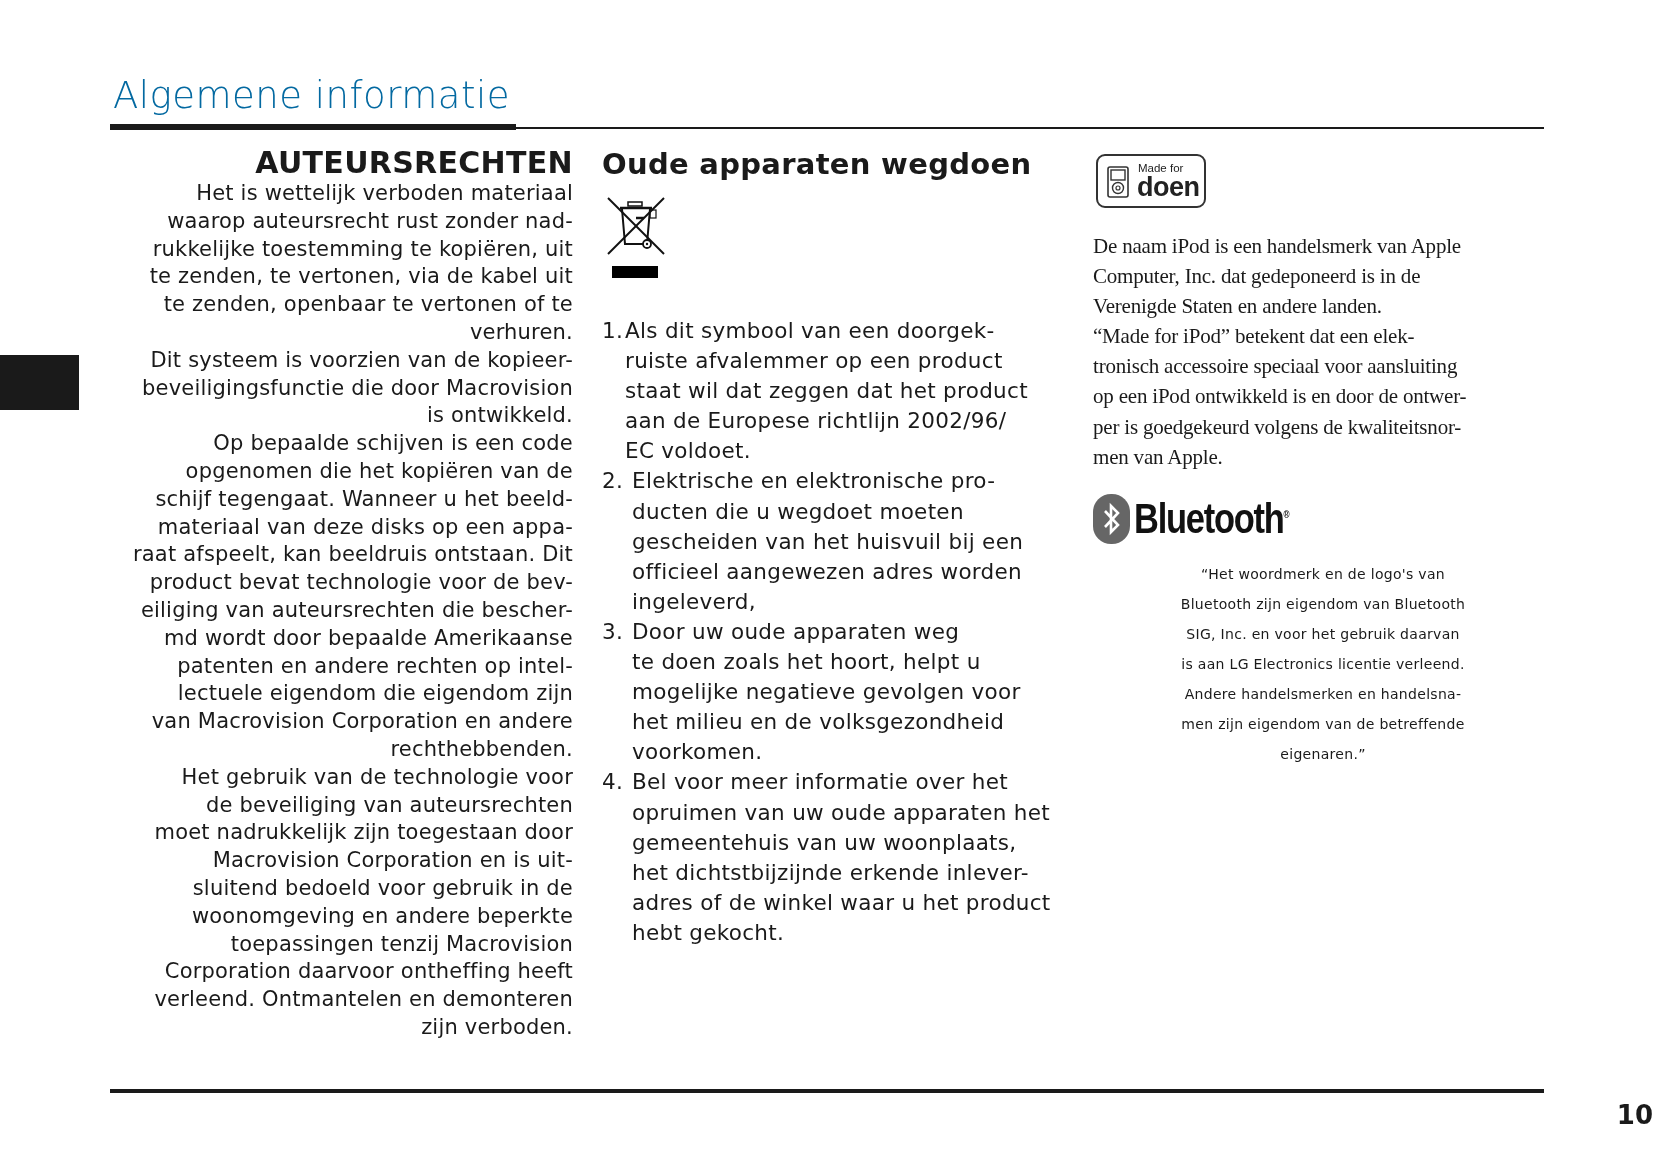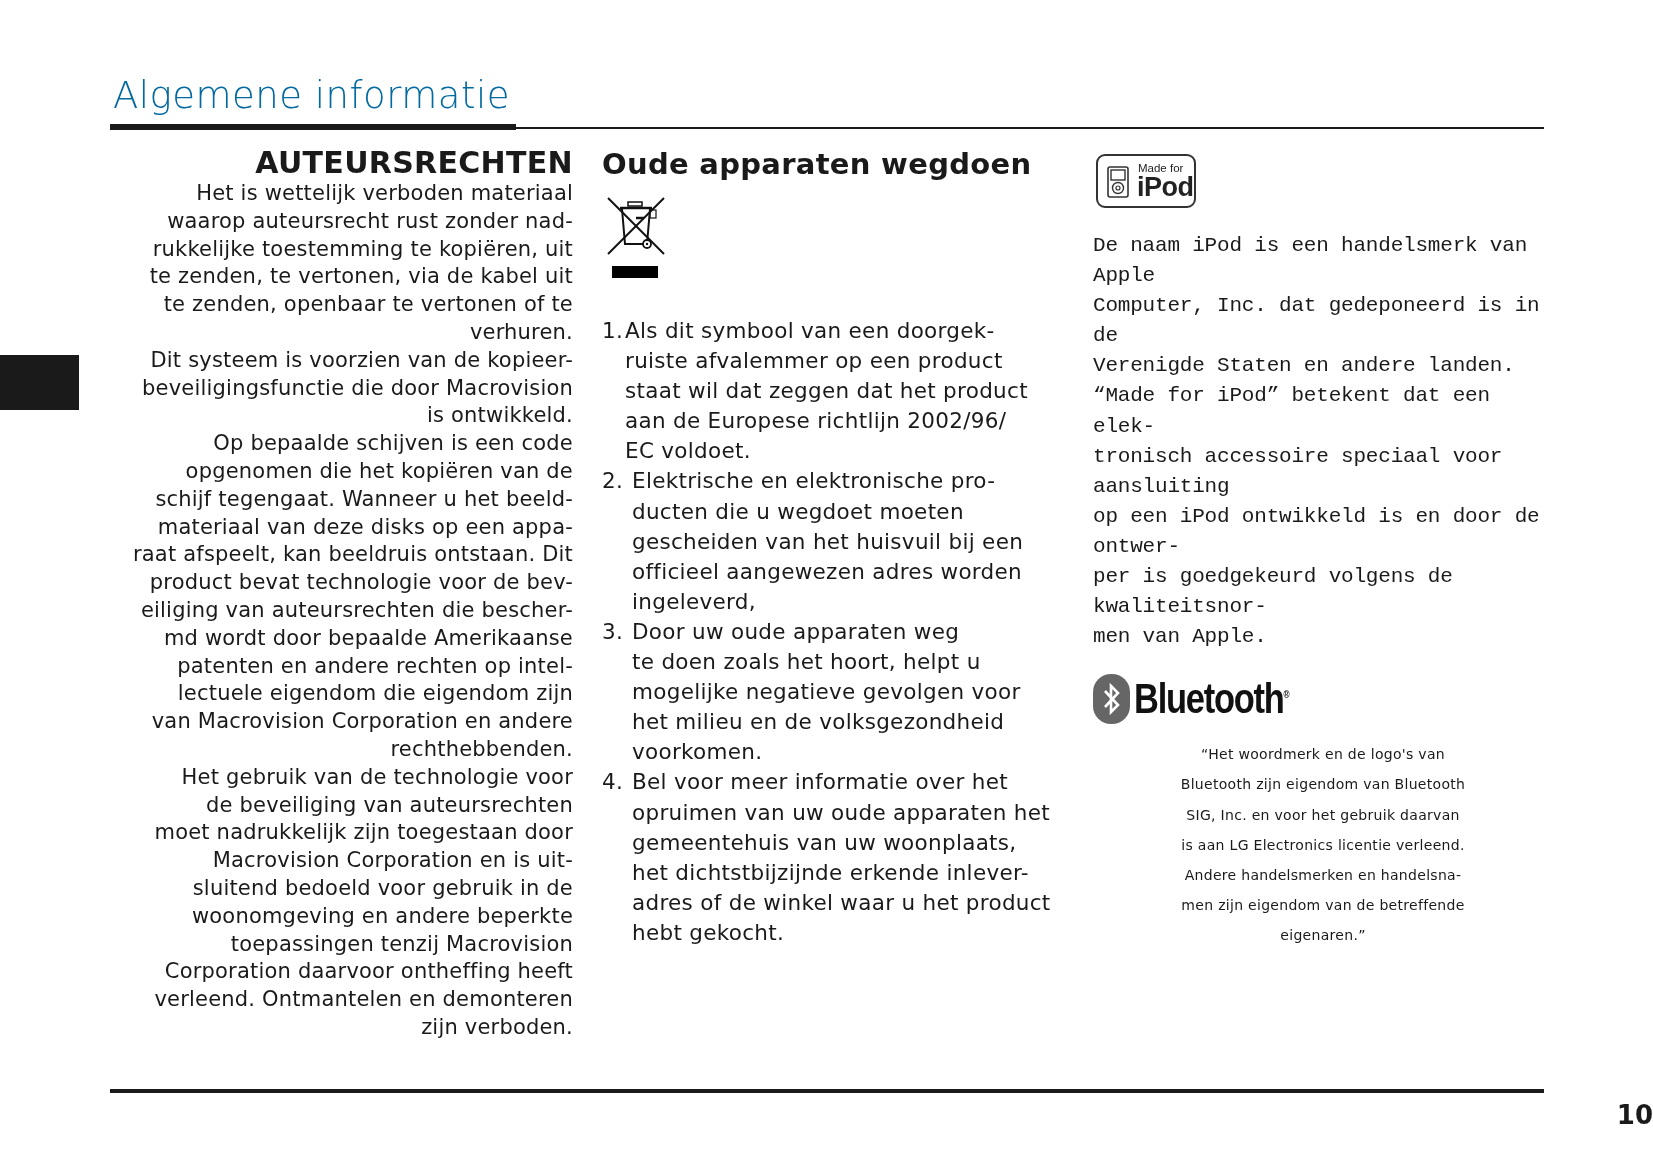--- a/index.html
+++ b/index.html
@@ -35,28 +35,28 @@
   .list { margin: 0; padding: 0; list-style: none; }
   .list li { position: relative; font-size: 21.5px; line-height: 30.1px; letter-spacing: 0.3px; }
   .list .num { position: absolute; left: 0; top: 0; }
   .list .txt { display: block; padding-left: 31px; white-space: pre-line; }
   .list li.pad2 .txt { padding-left: 30px; }
   .list li.pad1 .txt { padding-left: 23px; }
   .weee { position: relative; width: 70px; height: 100px; margin: 14px 0 0 4px; }
   .weee svg { display: block; }
   .weee-bar { width: 46px; height: 12px; background: #000; margin-top: 8px; margin-left: 6px; }
   .ipod-badge {
-    margin-left: 3px; width: 100px; height: 54px; border: 2px solid #333; border-radius: 9px;
+    margin-left: 3px; width: 110px; height: 54px; border: 2px solid #333; border-radius: 9px;
     box-sizing: border-box; position: relative; margin-top: 8px;
   }
   .ipod-glyph { position: absolute; left: 9px; top: 10px; }
   .ipod-made { position: absolute; left: 40px; top: 6px; font-size: 11.5px; line-height: 13px; color: #222; font-family: "Liberation Sans", sans-serif; }
   .ipod-name { position: absolute; left: 39px; top: 16px; font-size: 27px; line-height: 30px; font-weight: bold; color: #222; font-family: "Liberation Sans", sans-serif; letter-spacing: -0.5px; }
   .body3a {
-    margin: 23px 0 2px 0; font-family: Liberation Mono, monospace; font-size: 21px;
+    margin: 23px 0 2px 0; font-family: Liberation Serif, serif; font-size: 21px;
     line-height: 30.1px; letter-spacing: -0.2px; white-space: pre-line;
   }
   .bt-logo { display: flex; align-items: center; margin-top: 20px; height: 54px; text-align: center; }
   .bt-rune { width: 37px; height: 50px; border-radius: 18px; background: #666; display: flex; align-items: center; justify-content: center; }
   .bt-word {
     margin-left: 4px; font-family: "Liberation Sans", sans-serif; font-weight: bold;
     font-size: 42px; letter-spacing: -1.5px; color: #111; transform: scaleX(0.82); transform-origin: left center; line-height: 50px;
   }
   .bt-reg { font-size: 10px; vertical-align: top; position: relative; top: -4px; }
   .body3b {
@@ -167,21 +167,21 @@
 
 <section class="col col3">
   <div class="ipod-badge">
     <svg class="ipod-glyph" width="22" height="32" viewBox="0 0 22 32">
       <rect x="1" y="1" width="20" height="30" rx="2" fill="none" stroke="#333" stroke-width="1.6"></rect>
       <rect x="4" y="4" width="14" height="10" fill="none" stroke="#333" stroke-width="1.4"></rect>
       <circle cx="11" cy="22" r="5.5" fill="none" stroke="#333" stroke-width="1.4"></circle>
       <circle cx="11" cy="22" r="2" fill="none" stroke="#333" stroke-width="1.2"></circle>
     </svg>
     <span class="ipod-made">Made for</span>
-    <span class="ipod-name">iPod</span>
+    <span class="ipod-name">doen</span>
   </div>
   <p class="body3a">De naam iPod is een handelsmerk van Apple
 Computer, Inc. dat gedeponeerd is in de
 Verenigde Staten en andere landen.
 “Made for iPod” betekent dat een elek-
 tronisch accessoire speciaal voor aansluiting
 op een iPod ontwikkeld is en door de ontwer-
 per is goedgekeurd volgens de kwaliteitsnor-
 men van Apple.</p>
 

